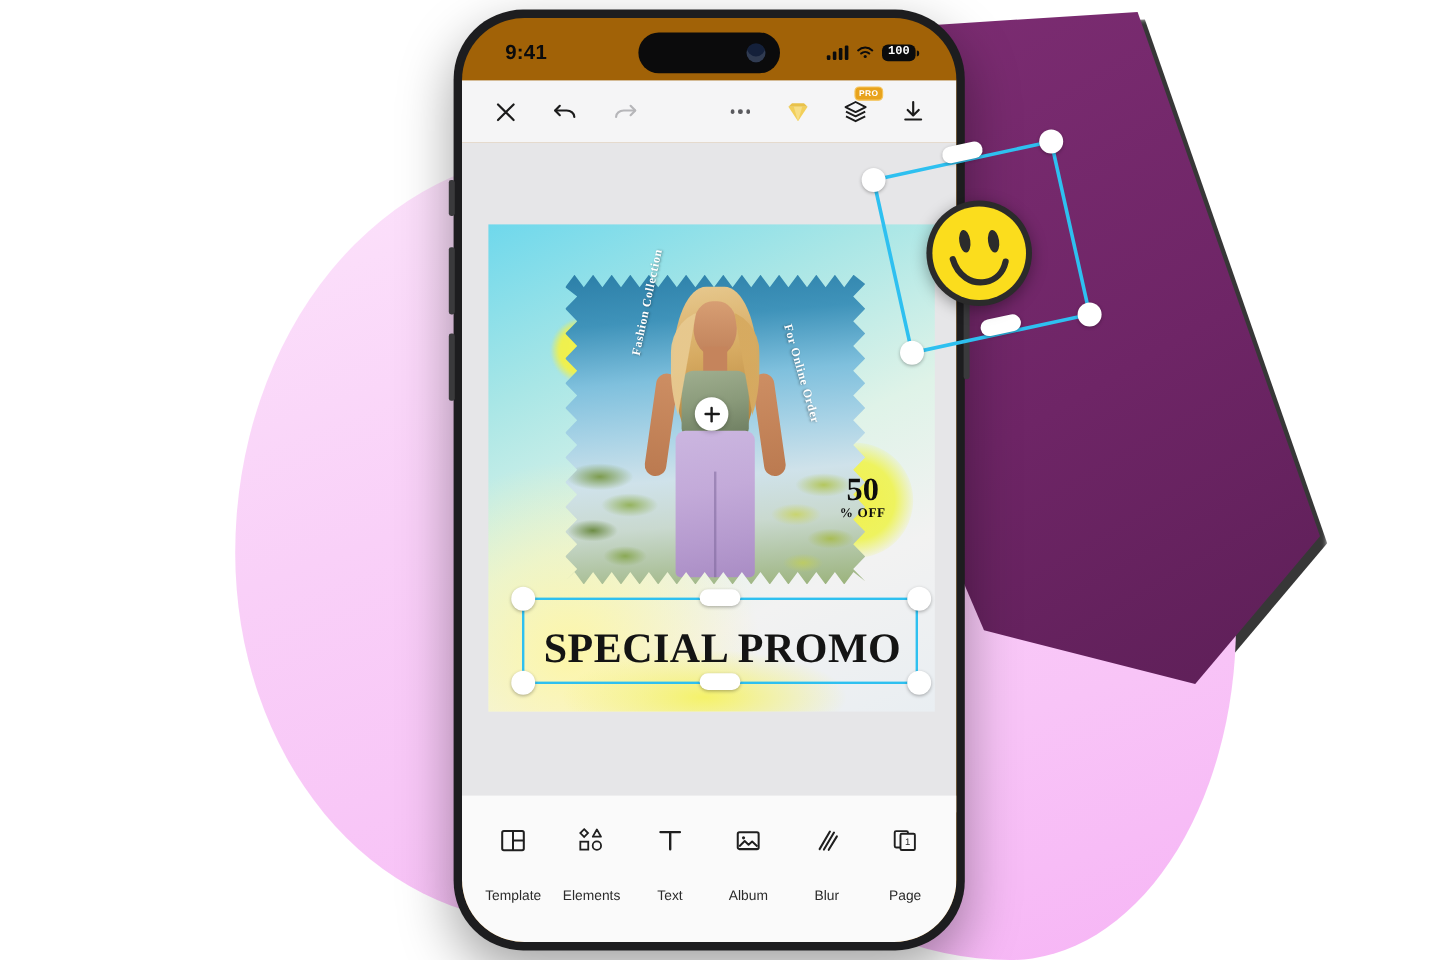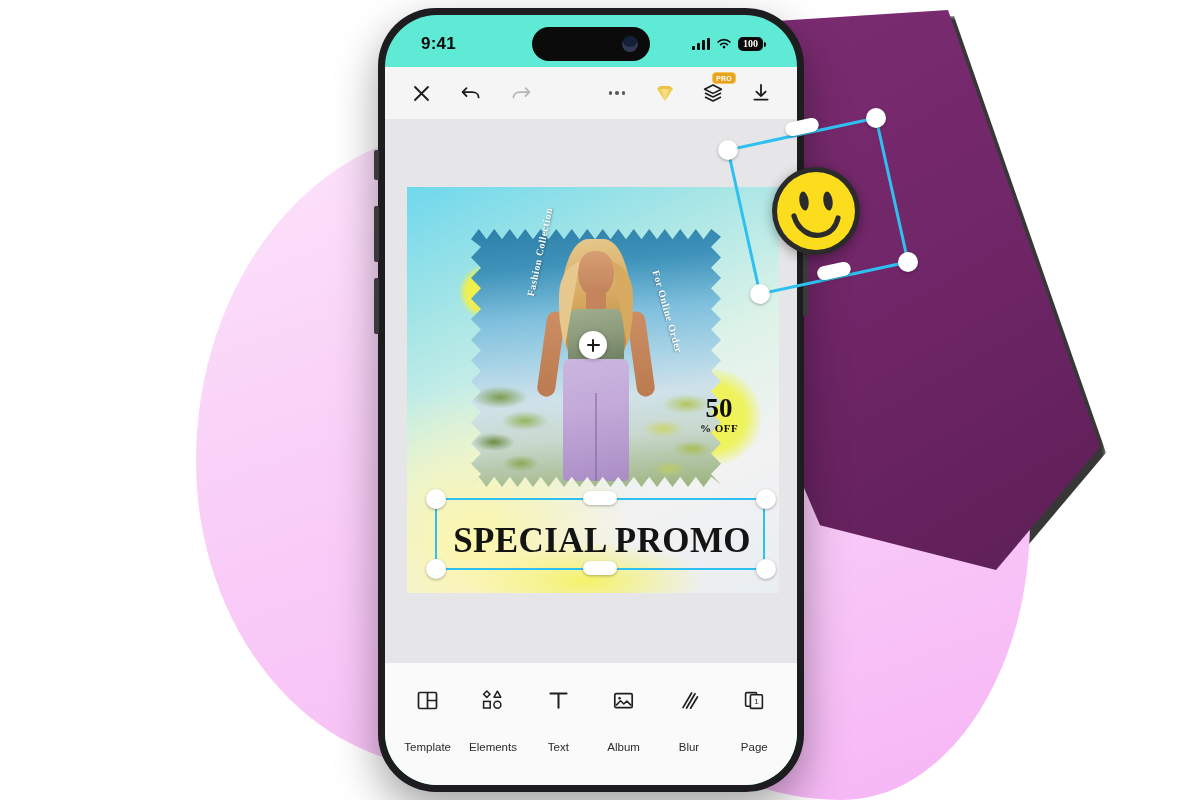--- a/index.html
+++ b/index.html
@@ -38,21 +38,21 @@
 
   
   .phone{
     position:absolute;left:378px;top:8px;width:426px;height:784px;
     background:#1d1d1f;border-radius:58px;z-index:5;
     box-shadow:0 18px 44px rgba(0,0,0,.36);
     padding:7px;box-sizing:border-box;
   }
   .phone-inner{
     position:relative;width:100%;height:100%;
-    background:#5eead4;border-radius:52px;overflow:hidden;
+    background:#a16207;border-radius:52px;overflow:hidden;
   }
   .side-btn{position:absolute;background:#3a3a3c;border-radius:2px;z-index:6;}
   .sb-silence{left:374px;top:150px;width:5px;height:30px;}
   .sb-up{left:374px;top:206px;width:5px;height:56px;}
   .sb-down{left:374px;top:278px;width:5px;height:56px;}
   .sb-power{left:803px;top:236px;width:5px;height:80px;}
 
   
   .statusbar{
     position:relative;height:52px;display:flex;align-items:center;
@@ -70,21 +70,21 @@
     box-shadow:inset 0 -5px 0 rgba(255,255,255,.12);
   }
   .sb-right{display:flex;align-items:center;gap:6px;padding-top:6px;}
   .sig{display:flex;align-items:flex-end;gap:2px;height:12px;}
   .sig i{display:block;width:3px;background:#0b0b0c;border-radius:1px;}
   .sig i:nth-child(1){height:4px}.sig i:nth-child(2){height:7px}
   .sig i:nth-child(3){height:10px}.sig i:nth-child(4){height:12px}
   .batt{
     background:#0b0b0c;color:#fff;font-size:10px;font-weight:700;
     border-radius:5px;padding:2px 5px 2px 5px;line-height:1;position:relative;
-    font-family:Liberation Serif, serif;
+    font-family:Liberation Mono, monospace;
   }
   .batt:after{content:"";position:absolute;right:-3px;top:5px;width:2px;height:5px;
     background:#0b0b0c;border-radius:0 2px 2px 0;}
 
   
   .toolbar{
     height:52px;display:flex;align-items:center;padding:0 24px;box-sizing:border-box;
     background:#f5f5f6;
   }
   .tb-left{display:flex;align-items:center;gap:26px;}

